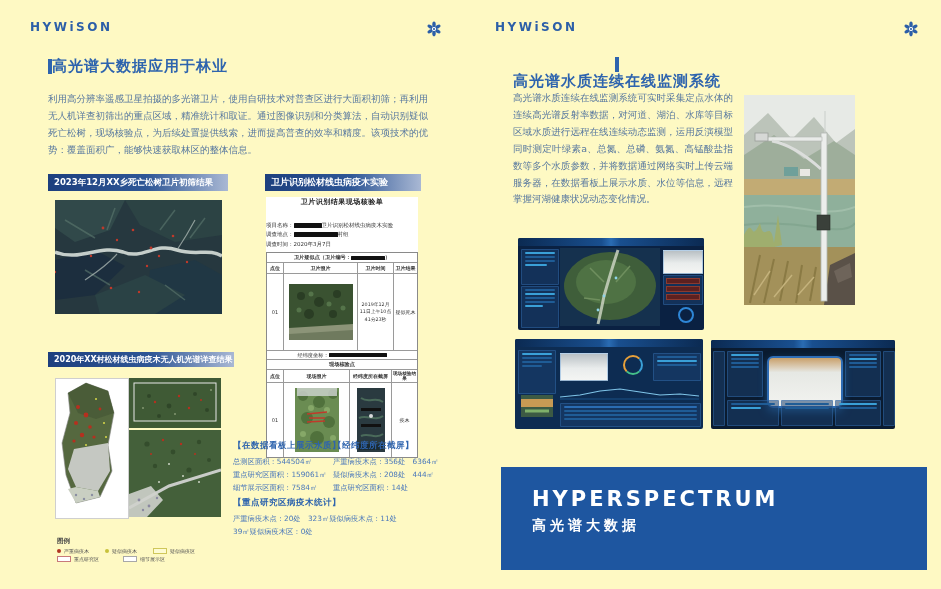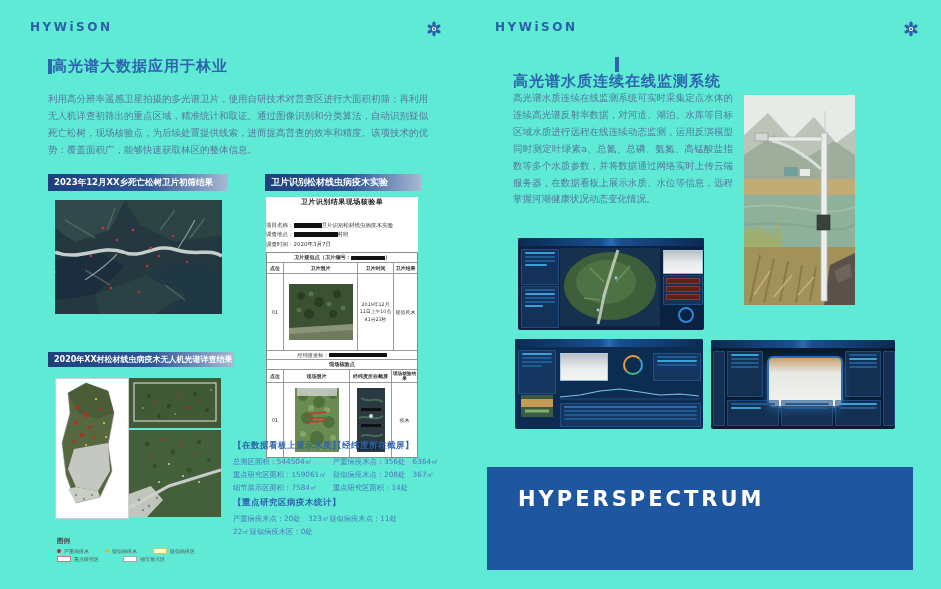--- a/index.html
+++ b/index.html
@@ -1,17 +1,17 @@
 <!DOCTYPE html>
 <html><head>
 <meta charset="utf-8">
 <style>
   html,body{margin:0;padding:0;background:#ffffff;}
   body{font-family:"DejaVu Sans","Liberation Sans",sans-serif;}
-  #sheet{position:relative;width:941px;height:589px;background:#5eead4;overflow:hidden;}
+  #sheet{position:relative;width:941px;height:589px;background:#fef9c3;overflow:hidden;}
   .logo{position:absolute;font-size:12px;font-weight:800;letter-spacing:2.5px;color:#2c5fa8;}
   .pin{position:absolute;width:16px;height:16px;}
   .sec-title{position:absolute;display:flex;align-items:center;}
   .sec-title .bar{width:4px;height:15px;background:#2e64ae;}
   .sec-title .txt{font-size:15px;font-weight:bold;color:#2e64ae;letter-spacing:1px;white-space:nowrap;}
   .para{position:absolute;font-size:9.5px;line-height:1.78;color:#56779f;text-align:justify;}
   .banner{position:absolute;color:#fff;font-weight:bold;white-space:nowrap;
           background:linear-gradient(90deg,#1d3f7e 0%,#2f5796 55%,#a9b8d4 100%);
           display:flex;align-items:center;padding-left:6px;box-sizing:border-box;}
   .imgbox{position:absolute;overflow:hidden;}
@@ -326,27 +326,27 @@
 
     <div class="stat" style="left: 233px; top: 440px; position: absolute;">
       <div class="stitle">【在数据看板上展示水质】</div>
       <div class="sline">总测区面积：544504㎡</div>
       <div class="sline">重点研究区面积：159061㎡</div>
       <div class="sline">细节展示区面积：7584㎡</div>
     </div>
     <div class="stat" style="left: 333px; top: 440px; position: absolute;">
       <div class="stitle">【经纬度所在截屏】</div>
       <div class="sline">严重病疫木点：356处　6364㎡</div>
-      <div class="sline">疑似病疫木点：208处　367㎡</div>
+      <div class="sline">疑似病疫木点：208处　444㎡</div>
       <div class="sline">重点研究区面积：14处</div>
     </div>
     <div class="stat" style="left: 233px; top: 497px; position: absolute;">
       <div class="stitle">【重点研究区病疫木统计】</div>
       <div class="sline">严重病疫木点：20处　323㎡疑似病疫木点：11处</div>
-      <div class="sline">22㎡疑似病疫木区：0处</div>
+      <div class="sline">39㎡疑似病疫木区：0处</div>
     </div>
   </div>
 
   <div>
     <div class="logo" style="left: 495px; top: 20px; position: absolute;"><span>HYWiSON</span></div>
     <svg class="pin" style="left: 903px; top: 21px; position: absolute;" viewBox="0 0 24 24">
       <g fill="#2c5fa8">
         <ellipse cx="12" cy="5.5" rx="2.6" ry="4.6"></ellipse>
         <ellipse cx="12" cy="5.5" rx="2.6" ry="4.6" transform="rotate(60 12 12)"></ellipse>
         <ellipse cx="12" cy="5.5" rx="2.6" ry="4.6" transform="rotate(120 12 12)"></ellipse>
@@ -488,20 +488,21 @@
           <div class="pline"></div>
         </div>
       <div class="panel" style="left:124px;top:60px;width:44px;height:24px;">
           <div class="pline c"></div>
           <div class="pline"></div>
         </div>
       <div class="panel" style="left:2px;top:11px;width:10px;height:73px;"></div>
       <div class="panel" style="left:172px;top:11px;width:10px;height:73px;"></div>
     </div>
 
-    <div class="bluebanner" style="left: 487px; top: 467px; width: 426px; height: 103px; position: absolute;">
+    <div class="bluebanner" style="left: 501px; top: 467px; width: 426px; height: 103px; position: absolute;">
       <div style="position:absolute;left:31px;top:20px;">
         <div class="bt1">HYPERSPECTRUM</div>
+        <div class="bt2">高光谱大数据</div>
       </div>
     </div>
   </div>
 
 </div>
 
 </body></html>

